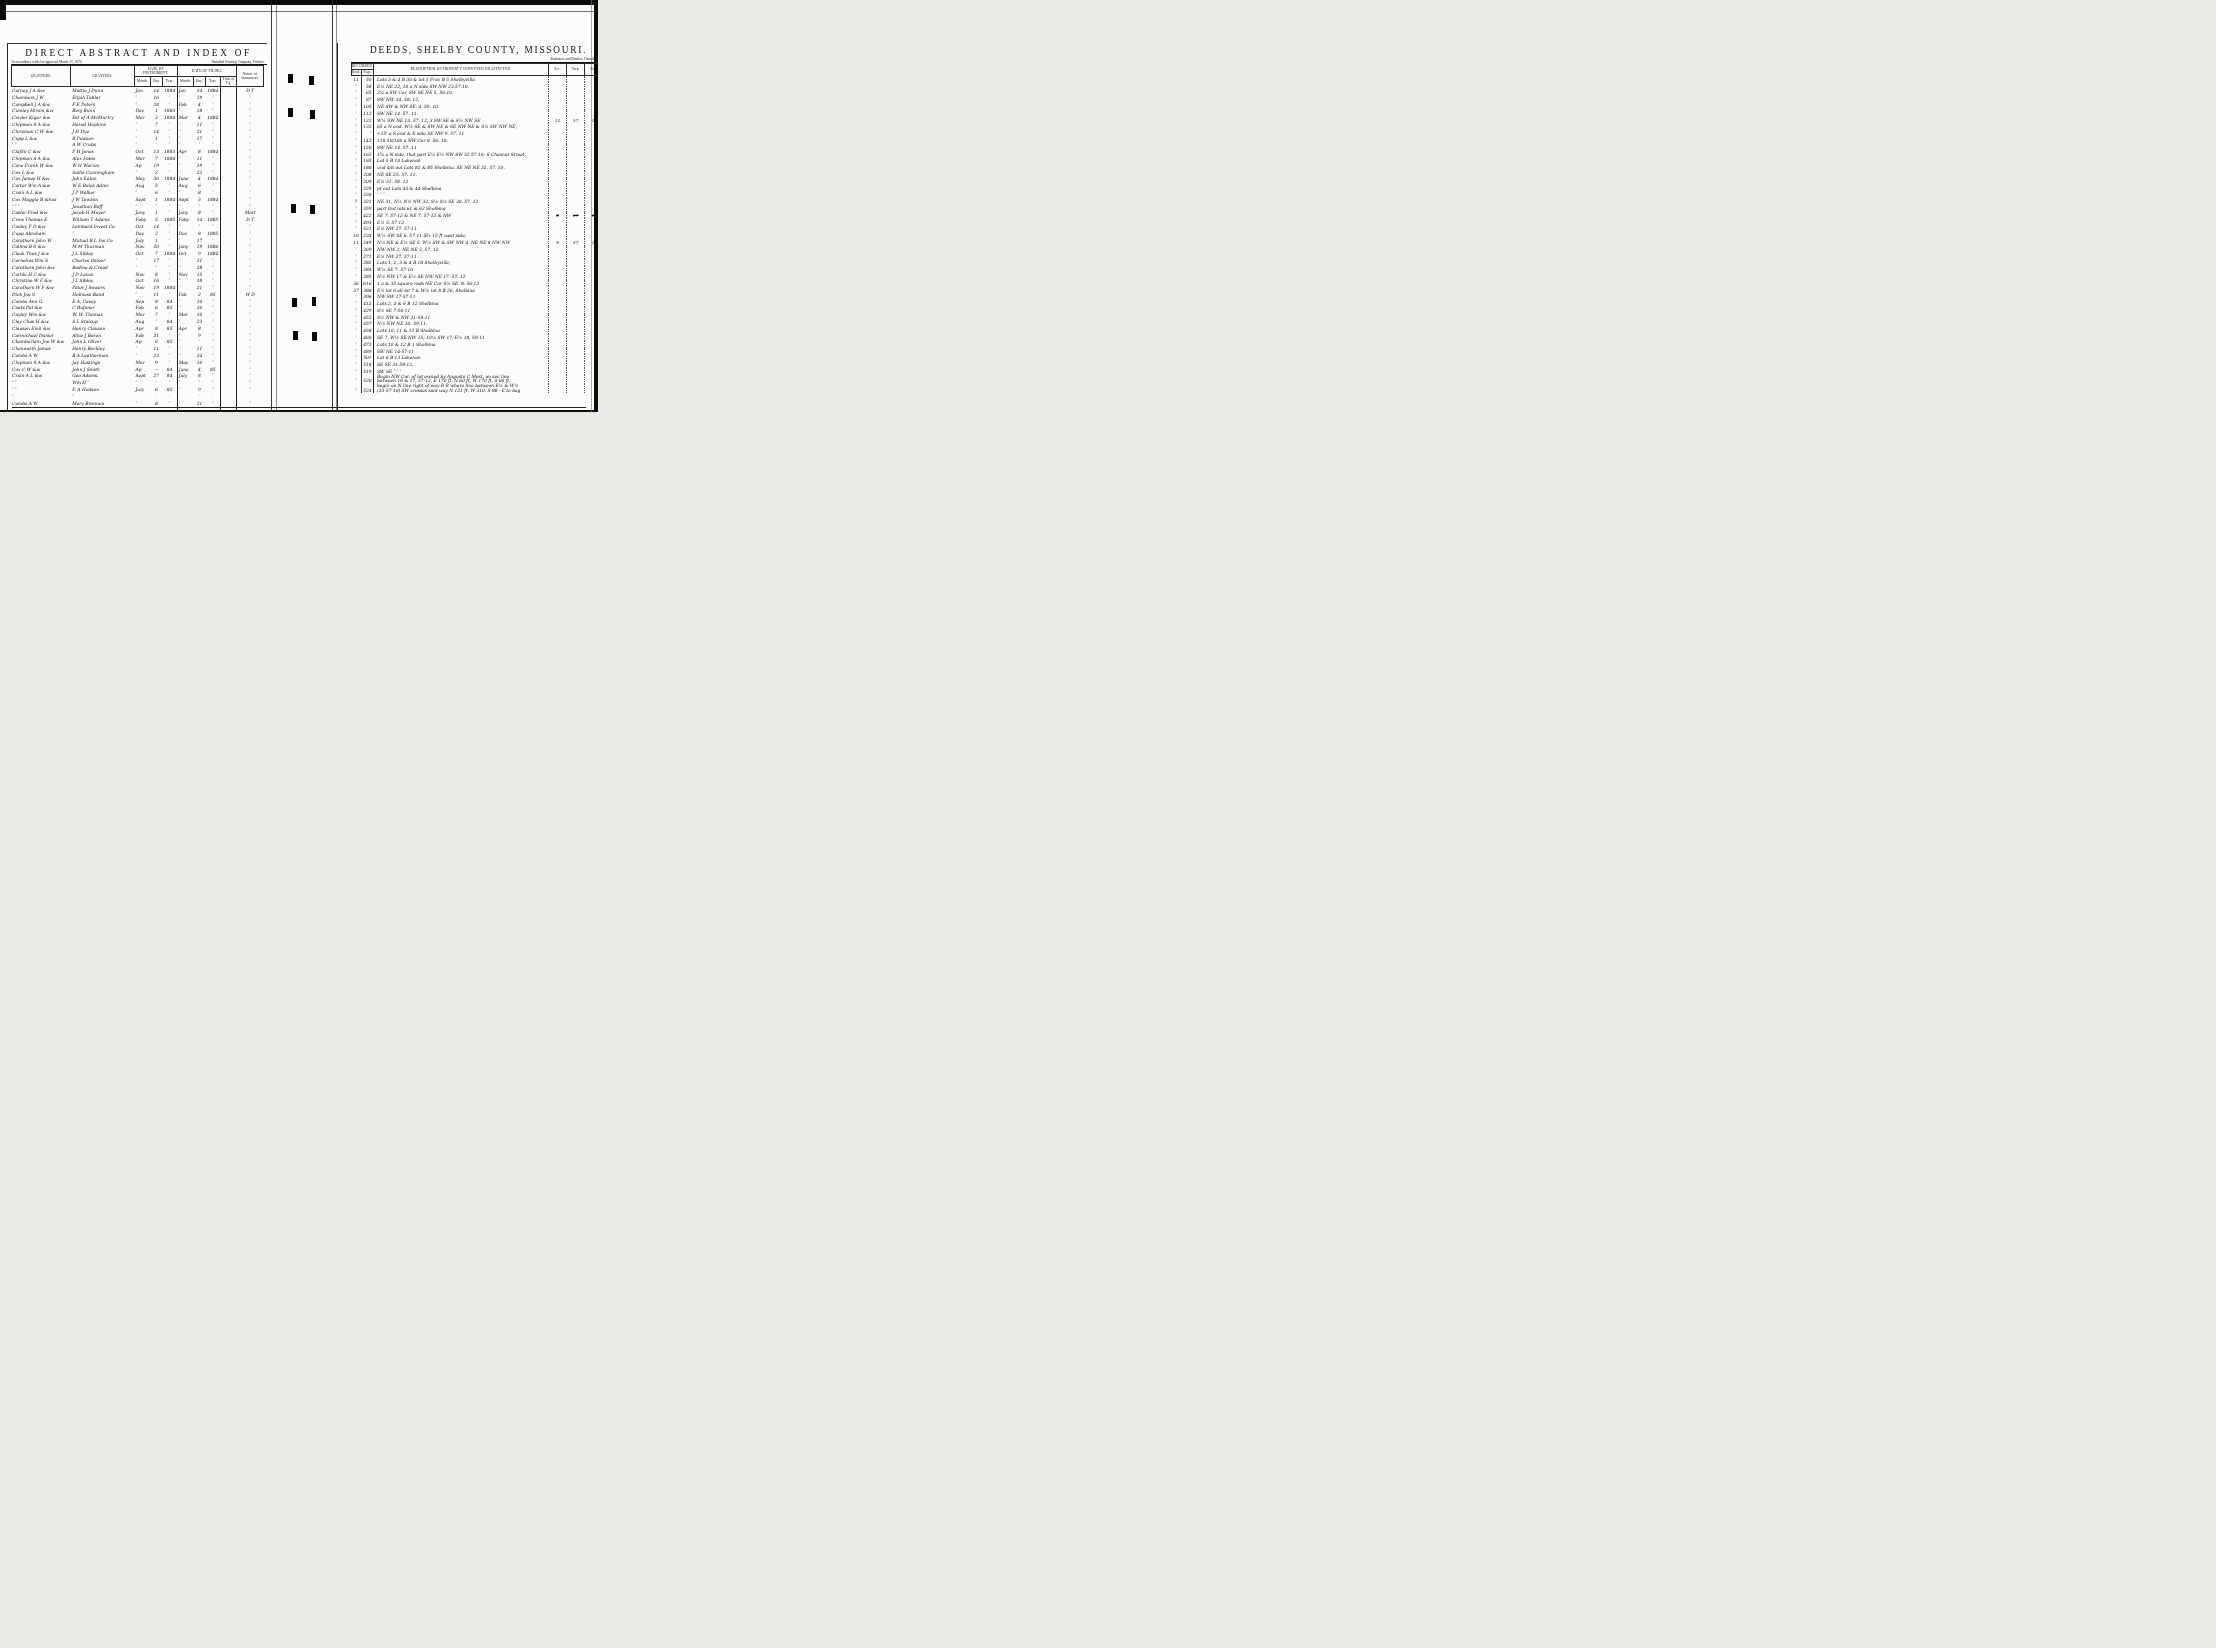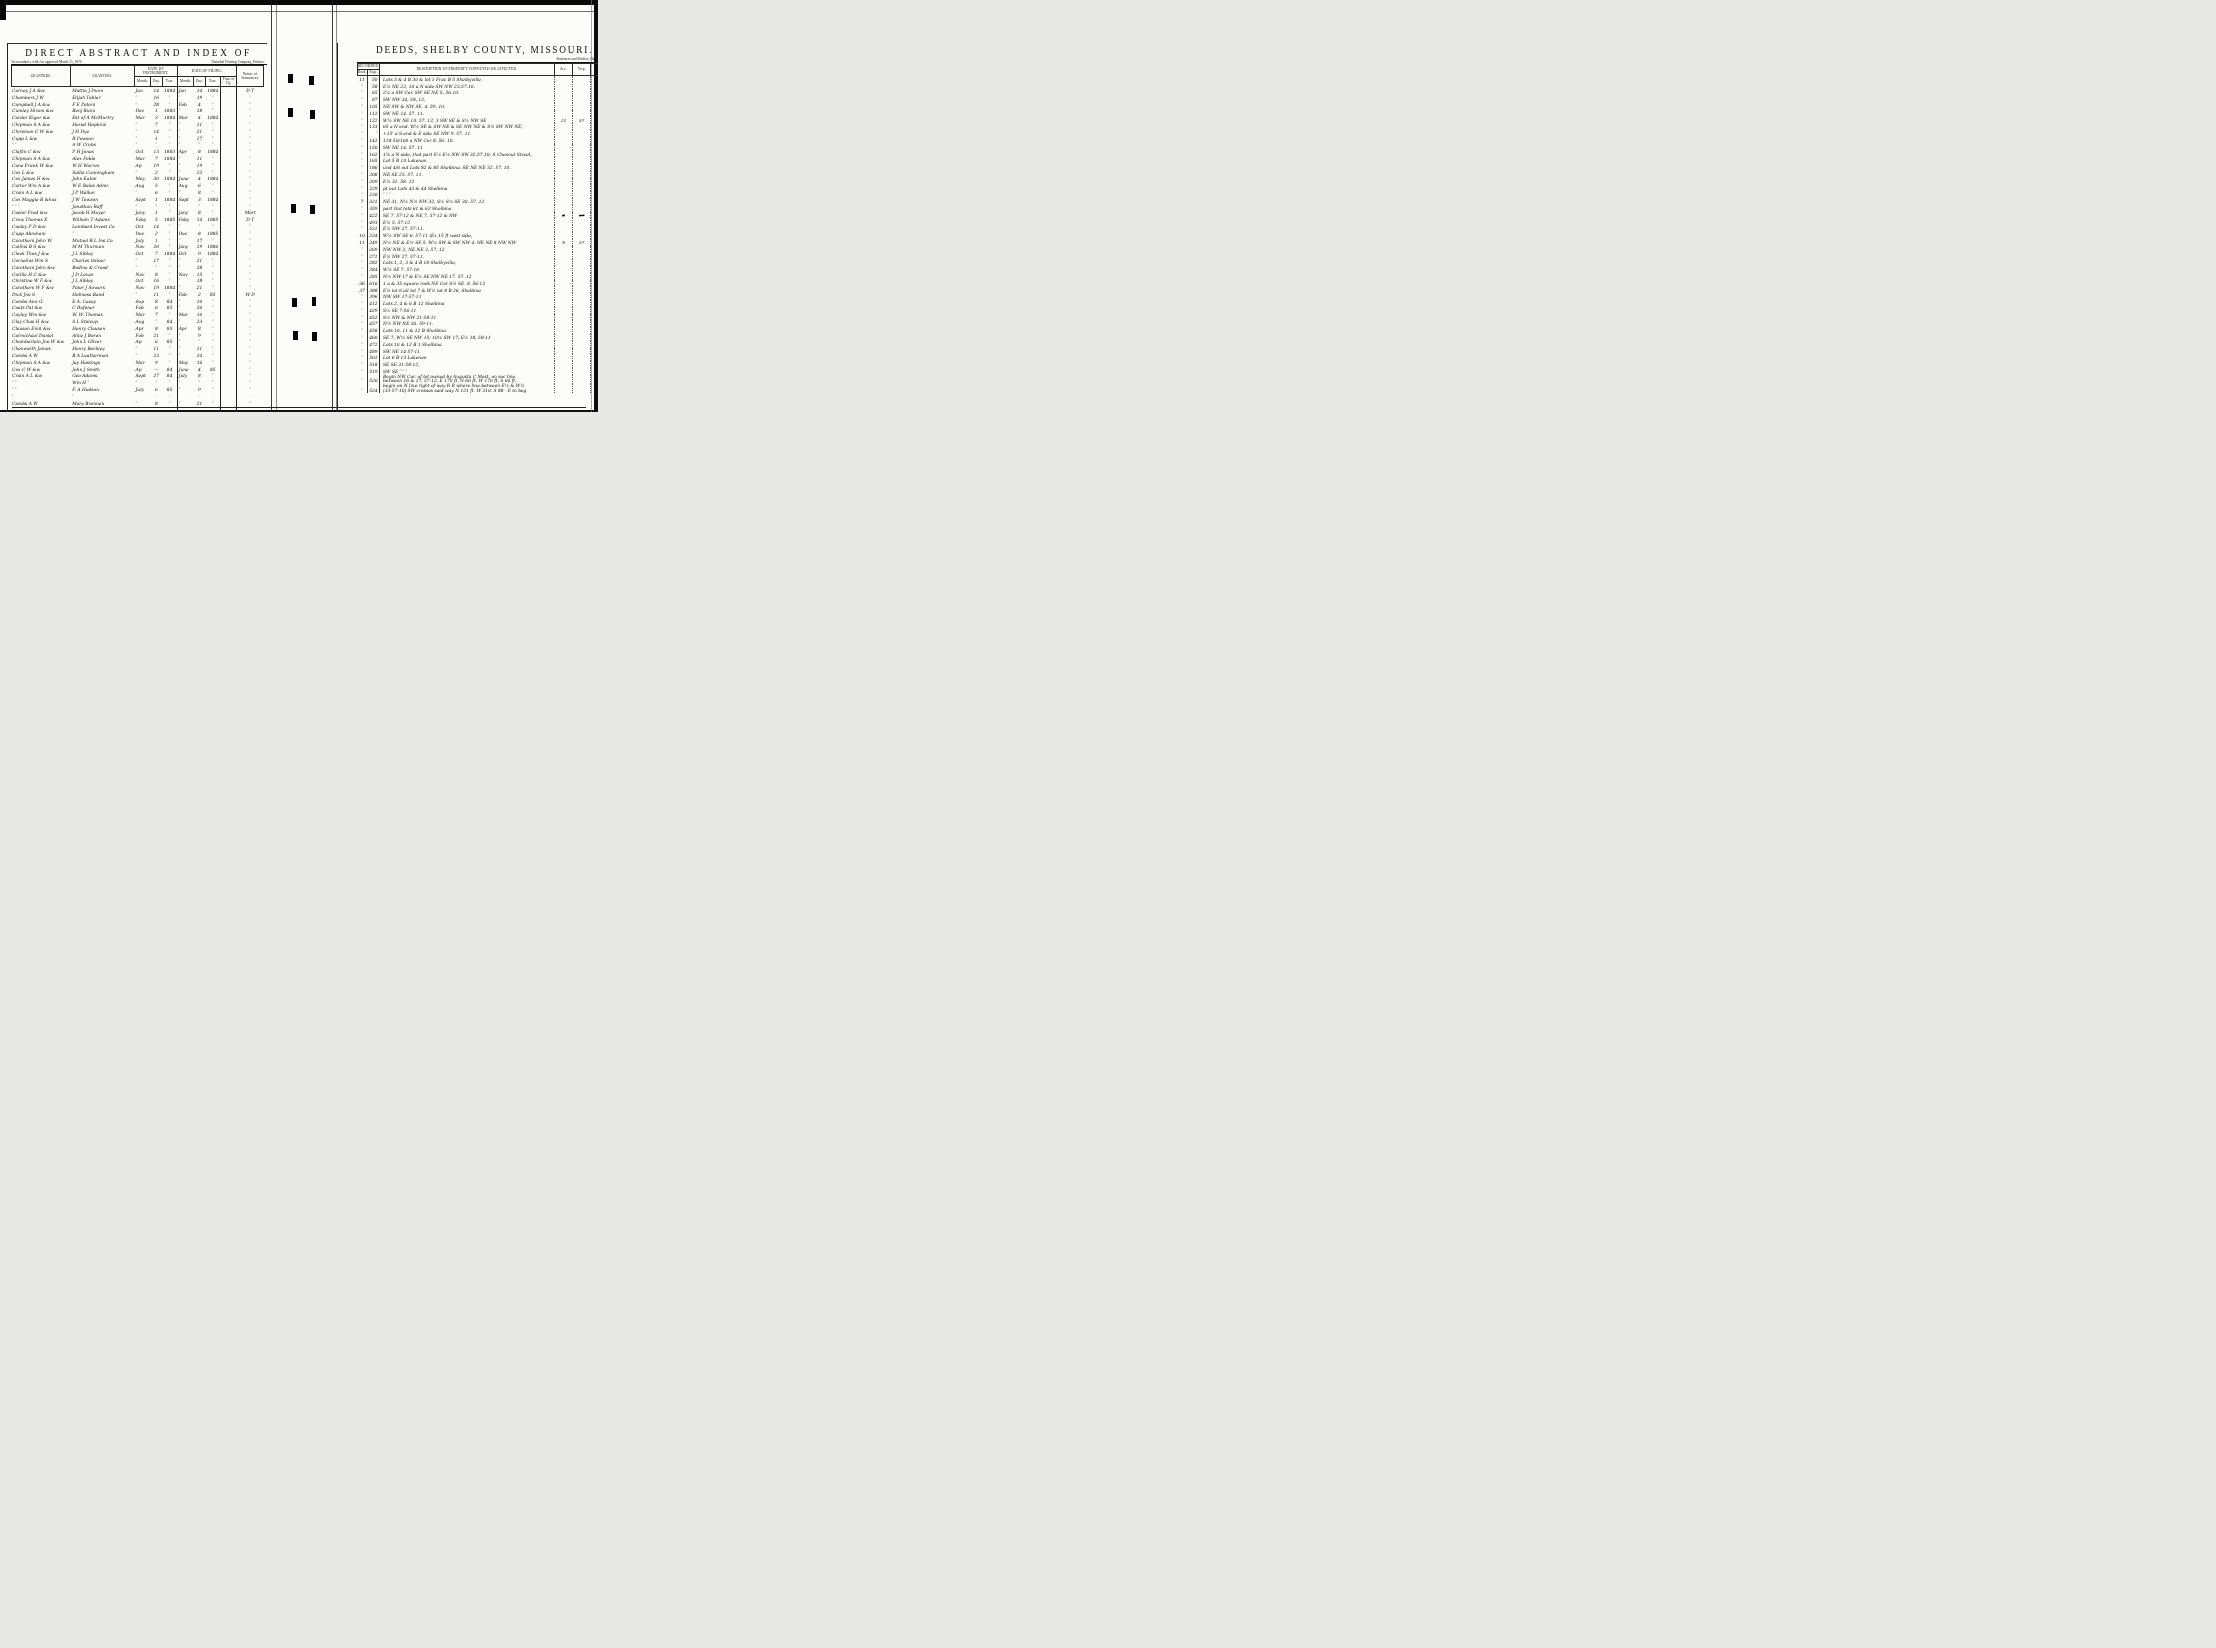--- a/index.html
+++ b/index.html
@@ -19,21 +19,21 @@
   .f3{left:55.5%;width:0.9px;} .f4{left:56.2%;width:0.4px;opacity:.5;}
   .bmark{position:absolute;width:4.9px;height:9.3px;background:#070707;}
   .m1{left:48.2%;top:18.0%;} .m2{left:51.7%;top:18.4%;}
   .m3{left:48.2%;top:26.2%;} .m4{left:51.8%;top:26.6%;}
   .m5{left:48.6%;top:49.4%;} .m6{left:51.9%;top:49.7%;}
   .m7{left:48.9%;top:72.3%;} .m8{left:52.1%;top:72.0%;}
   .m9{left:49.0%;top:80.3%;} .m10{left:52.2%;top:80.6%;}
   
   .page{position:absolute;top:2.6%;height:95.2%;width:42.8%;margin-top:32px;}
   #page-left{left:1.1%;border-left:1.8px double #222;padding-left:3.1px;border-top:0.4px solid #333;}
-  #page-right{left:56.3%;border-left:1.8px double #222;padding-left:19px;}
+  #page-right{left:56.3%;border-left:1.8px double #222;padding-left:13px;}
   .big-title{text-align:center;font-size:9.3px;letter-spacing:2.7px;margin:4.4px 0 1.8px 0;white-space:nowrap;}
   #page-right .big-title{letter-spacing:1.8px;margin-top:2.7px;}
   .noterow{display:flex;justify-content:space-between;align-items:flex-end;
            font-size:3.3px;letter-spacing:0.1px;padding:0 1.8px 0.4px 0.9px;border-bottom:1.8px double #111;}
   .noterow .act{text-decoration:underline;}
   #page-right .noterow{justify-content:flex-end;}
   
   table{border-collapse:collapse;table-layout:fixed;width:99%;}
   th{font-family:"Liberation Serif",serif;font-weight:normal;font-size:3.3px;letter-spacing:0.2px;
      border:0.4px solid #2a2a2a;padding:0.4px 0;text-align:center;line-height:1.25;}

